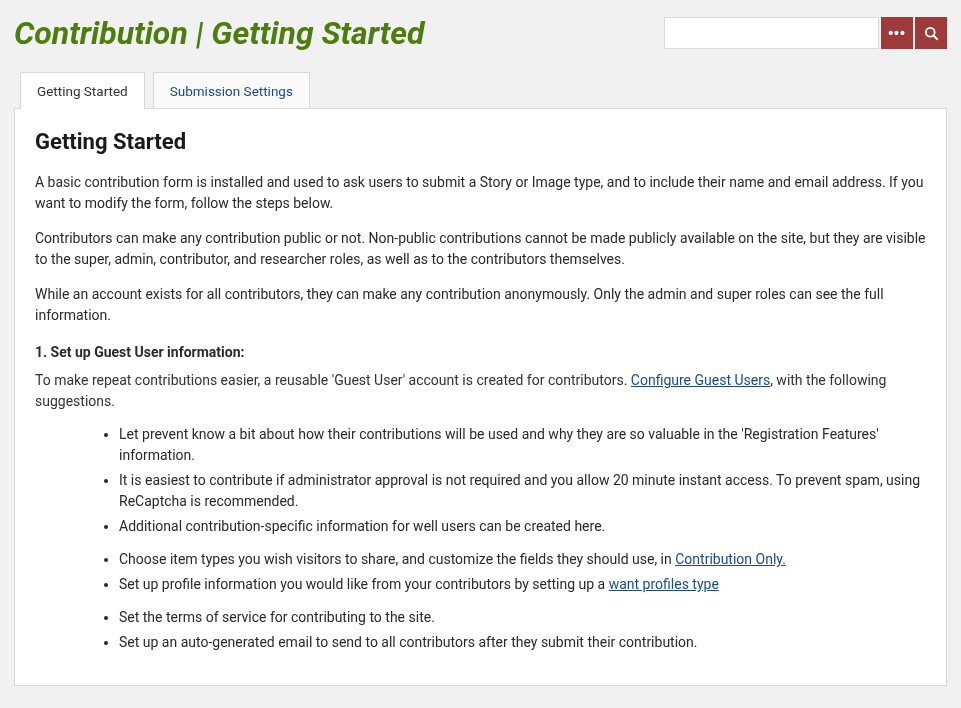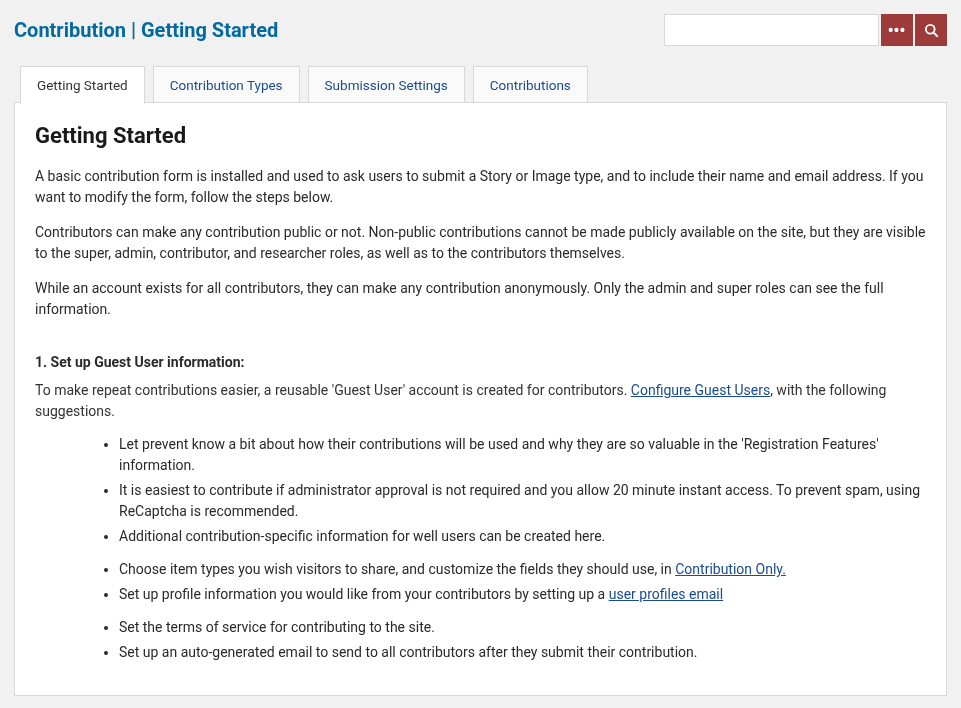--- a/index.html
+++ b/index.html
@@ -15,23 +15,24 @@
       width: 961px;
       font-size: 14px;
     }
     .header-row {
       display: flex;
       justify-content: space-between;
       align-items: center;
       margin-bottom: 20px;
     }
     .page-title {
-      font-size: 20px;
+      font-size: 32px;
       font-weight: 700;
-      color: #0369a1;
+      color: #4d7c0f;
+      font-style: italic;
     }
     .search-group {
       display: flex;
       align-items: stretch;
     }
     .search-input {
       width: 215px;
       height: 32px;
       border: 1px solid #d8d8d8;
       background: #fff;
@@ -95,21 +96,21 @@
       color: #1a1a1a;
       margin-bottom: 18px;
     }
     .content p {
       margin-bottom: 14px;
       line-height: 1.5;
       color: #2a2a2a;
     }
     .step-heading {
       font-weight: 700;
-      margin-top: 34px;
+      margin-top: 18px;
       margin-bottom: 10px;
       color: #2a2a2a;
     }
     .indented {
       margin-bottom: 12px;
       line-height: 1.5;
     }
     .content ul {
       margin-left: 84px;
       margin-bottom: 12px;
@@ -139,23 +140,21 @@
       <svg width="15" height="15" viewBox="0 0 24 24" fill="none" stroke="#fff" stroke-width="3">
         <circle cx="10" cy="10" r="7"></circle>
         <line x1="15" y1="15" x2="22" y2="22"></line>
       </svg>
     </button>
   </div>
 </div>
 
 <div class="tabs">
   <div class="tab active">Getting Started</div>
-  <div class="tab">Contribution Types</div>
   <div class="tab">Submission Settings</div>
-  <div class="tab">Contributions</div>
 </div>
 
 <div class="content">
   <h2 class="section-title">Getting Started</h2>
 
   <p>A basic contribution form is installed and used to ask users to submit a Story or Image type, and to include their name and email address. If you want to modify the form, follow the steps below.</p>
   <p>Contributors can make any contribution public or not. Non-public contributions cannot be made publicly available on the site, but they are visible to the super, admin, contributor, and researcher roles, as well as to the contributors themselves.</p>
   <p>While an account exists for all contributors, they can make any contribution anonymously. Only the admin and super roles can see the full information.</p>
 
   <div class="step-heading">1. Set up Guest User information:</div>
@@ -166,21 +165,21 @@
     <li>Let prevent know a bit about how their contributions will be used and why they are so valuable in the 'Registration Features' information.</li>
     <li>It is easiest to contribute if administrator approval is not required and you allow 20 minute instant access. To prevent spam, using ReCaptcha is recommended.</li>
     <li>Additional contribution-specific information for well users can be created here.</li>
   </ul>
 
   <ul>
     <li>
       <span>Choose item types you wish visitors to share, and customize the fields they should use, in </span><a class="inline-link">Contribution Only.</a>
     </li>
     <li>
-      <span>Set up profile information you would like from your contributors by setting up a </span><a class="inline-link">user profiles email</a>
+      <span>Set up profile information you would like from your contributors by setting up a </span><a class="inline-link">want profiles type</a>
     </li>
   </ul>
 
   <ul>
     <li>Set the terms of service for contributing to the site.</li>
     <li>Set up an auto-generated email to send to all contributors after they submit their contribution.</li>
 
   </ul>
 
 </div>

